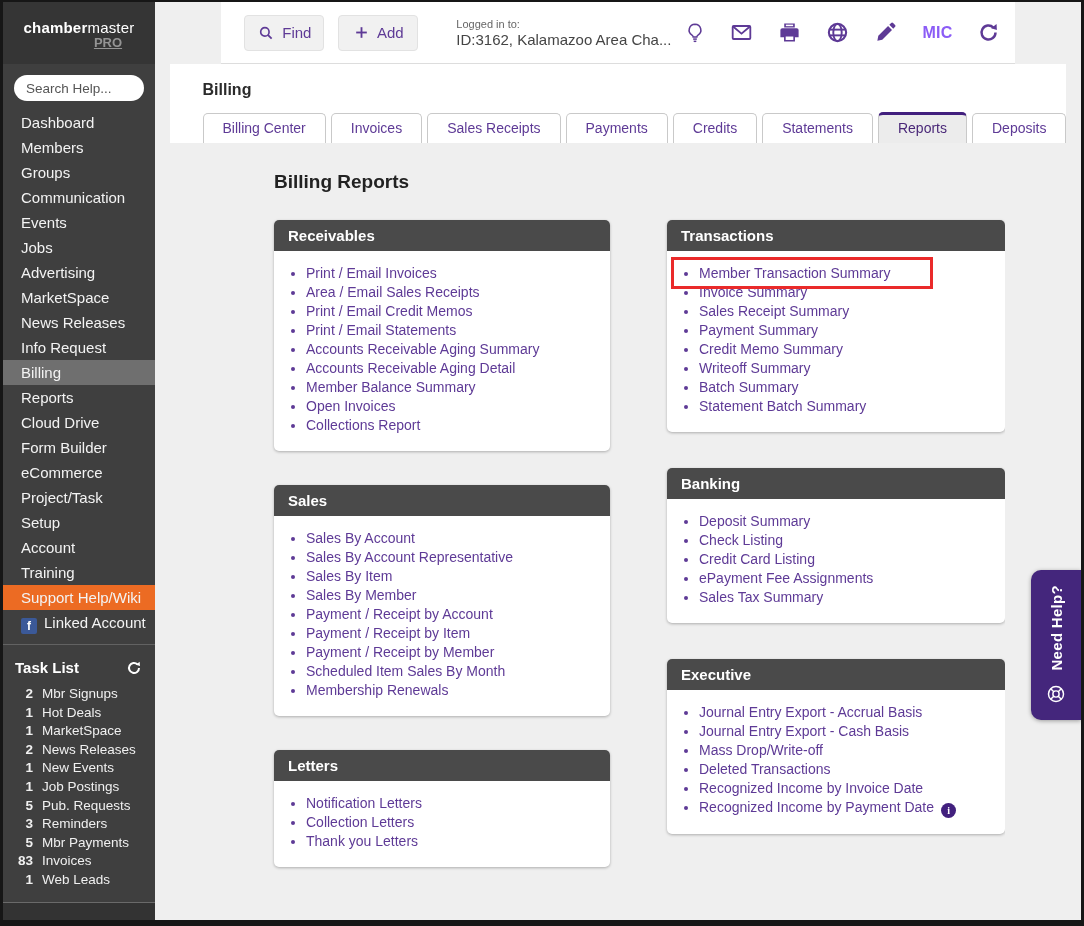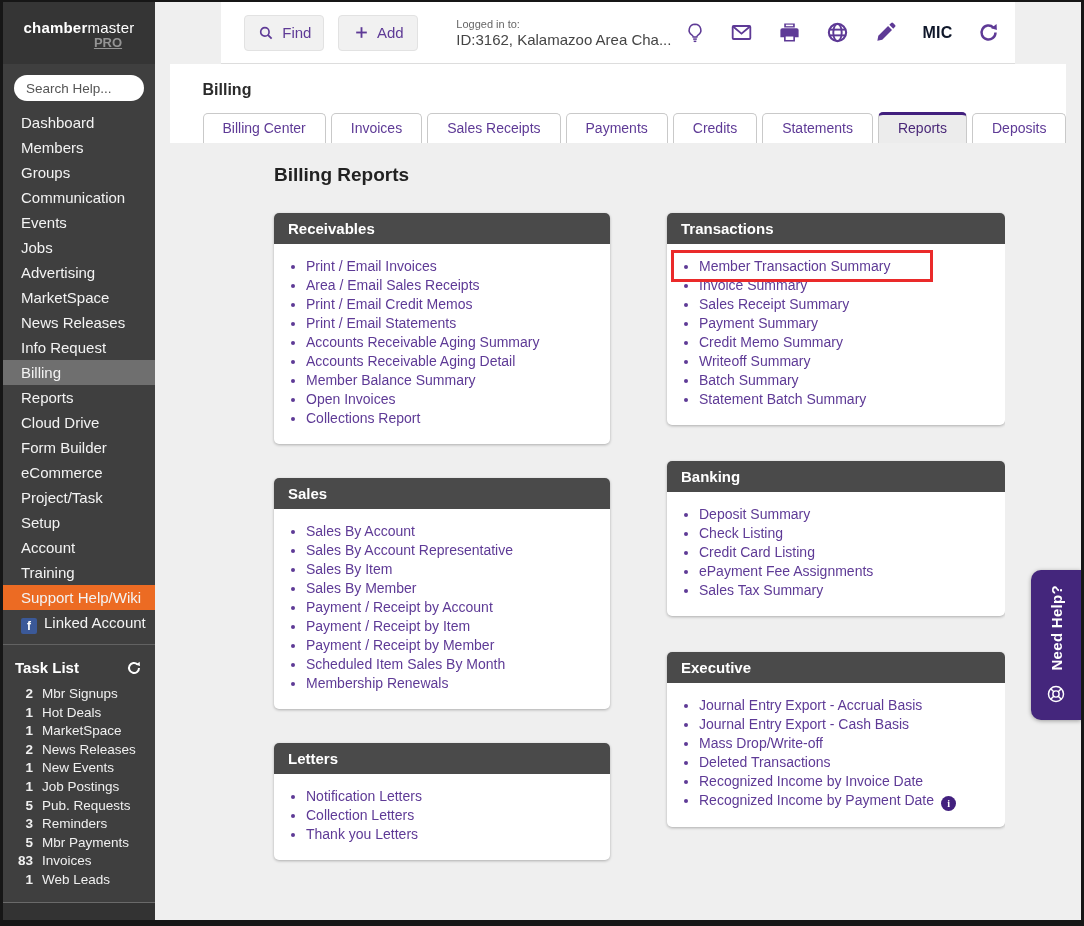--- a/index.html
+++ b/index.html
@@ -45,31 +45,31 @@
 
   .topbar { height:62px; background:#fff; border-bottom:1px solid #ddd; display:flex; align-items:center;
             padding:0 16px 0 23px; gap:14px; flex:0 0 auto; }
   .btn { height:36px; width:80px; background:#f1f1f1; border:1px solid #e2e2e2; border-radius:4px;
          display:flex; align-items:center; justify-content:center; gap:7px; color:#5e3a96; font-size:15px; cursor:pointer; }
   .logged { margin-left:24px; }
   .logged .l1 { font-size:11px; color:#666; }
   .logged .l2 { font-size:15px; color:#454545; margin-top:1px; }
   .top-icons { margin-left:auto; display:flex; align-items:center; gap:25px; }
   .top-icons svg { display:block; cursor:pointer; }
-  .mic { font-weight:bold; font-size:16px; color:#0f172a; letter-spacing:.3px; cursor:pointer; }
+  .mic { font-weight:bold; font-size:16px; color:#8b5cf6; letter-spacing:.3px; cursor:pointer; }
 
   .title-tabs { background:#fff; padding-left:33px; flex:0 0 auto; }
   .page-title { font-size:16px; font-weight:bold; color:#2b2b2b; padding:17px 0 13px; }
   .tabs { display:flex; gap:5px; align-items:flex-end; }
   .tab { background:#fff; border:1px solid #c9c9c9; border-bottom:none; border-radius:5px 5px 0 0;
          padding:0 19px; height:30px; line-height:29px; color:#5e3a96; font-size:14px; cursor:pointer; white-space:nowrap; }
   .tab.active { background:#ececec; border-top:3px solid #42207e; height:31px; line-height:27px; color:#4a2878; }
 
   .content { flex:1; background:#efefef; padding:21px 0 0 43px; overflow:hidden; }
-  .section-title { font-size:19px; font-weight:bold; color:#222; margin:0 0 27px; }
+  .section-title { font-size:19px; font-weight:bold; color:#222; margin:7px 0 27px; }
   .columns { display:flex; gap:57px; align-items:flex-start; }
   .col-left { width:336px; display:flex; flex-direction:column; gap:34px; }
   .col-right { width:338px; display:flex; flex-direction:column; gap:36px; }
 
   .panel { background:#fff; border-radius:5px; box-shadow:0 1px 3px rgba(0,0,0,.28); }
   .panel-header { background:#4a4a4a; color:#fff; font-weight:bold; font-size:15px; padding:7px 14px; border-radius:5px 5px 0 0; }
   .panel ul { margin:0; padding:13px 10px 16px 32px; }
   .panel li { color:#5e3a96; font-size:14px; line-height:19px; }
   .panel a { color:#5e3a96; text-decoration:none; cursor:pointer; }
 

